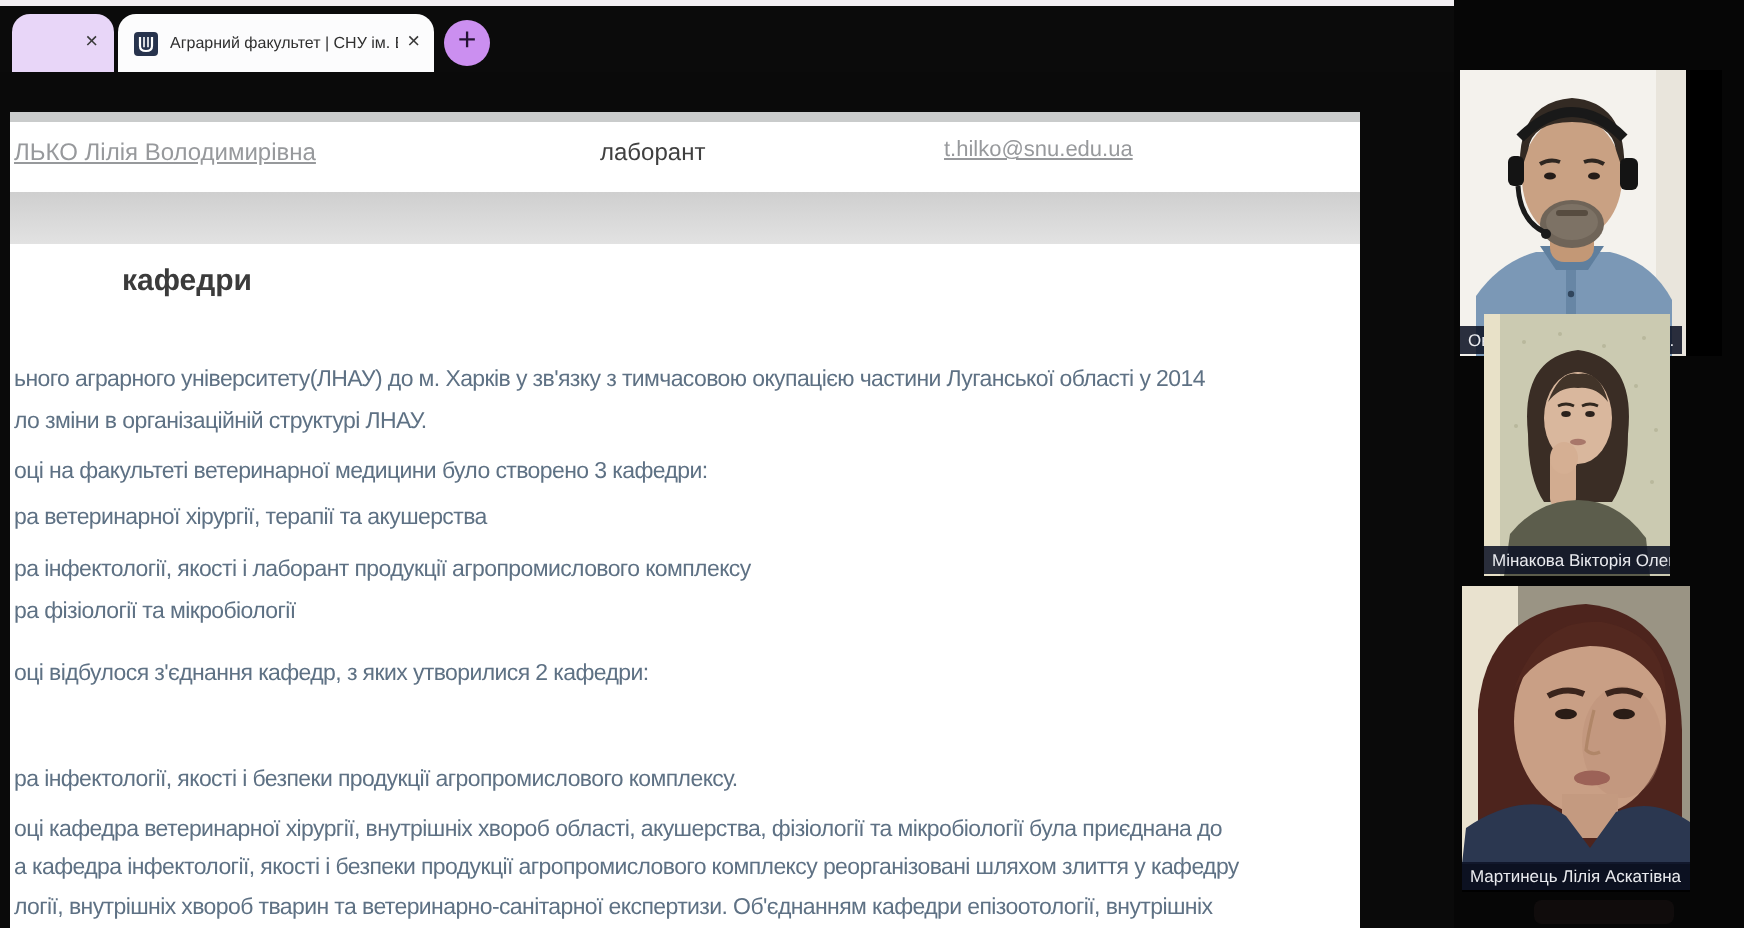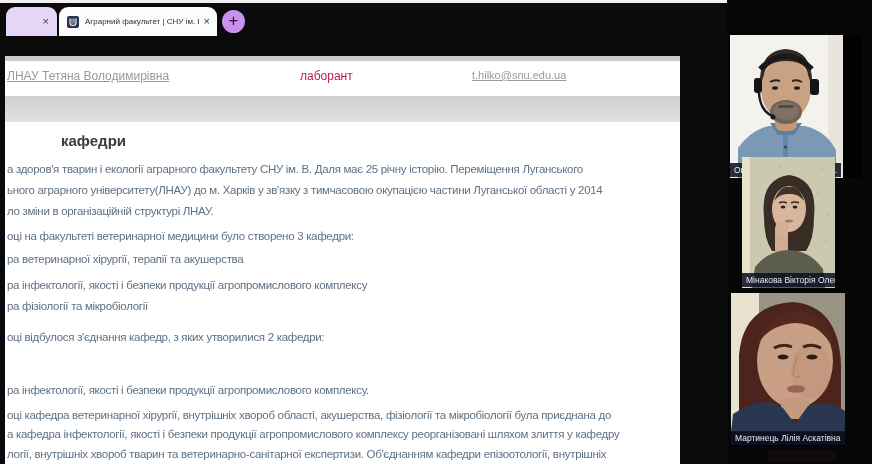--- a/index.html
+++ b/index.html
@@ -23,21 +23,21 @@
     background:#cb8ff0; color:#241333; font-size:16px; line-height:22px; text-align:center; }
 
   
   .address-bar { position:absolute; left:5px; top:36px; width:675px; height:20px; background:#e8e8e8;
     font-size:9.5px; color:#575757; line-height:20px; padding-left:7px; white-space:nowrap; overflow:hidden; }
 
   
   .page { position:absolute; left:5px; top:56px; width:675px; height:408px; background:#ffffff; overflow:hidden; }
   .page-top-divider { position:absolute; left:0; top:0; width:675px; height:5px; background:#c9cbcb; }
   .staff-name { position:absolute; left:2px; top:13px; font-size:12px; color:#97999c; text-decoration:underline; white-space:nowrap; }
-  .staff-role { position:absolute; left:295px; top:13px; font-size:12px; color:#be185d; white-space:nowrap;text-align:center; }
+  .staff-role { position:absolute; left:295px; top:13px; font-size:12px; color:#404040; white-space:nowrap;text-align:center; }
   .staff-email { position:absolute; left:467px; top:13px; font-size:11px; color:#97999c; text-decoration:underline; white-space:nowrap; }
   .section-band { position:absolute; left:0; top:40px; width:675px; height:26px;
     background:linear-gradient(#cfcfcf,#e2e2e2); }
   .page-heading { position:absolute; left:16px; top:76px; font-size:15px; font-weight:bold; color:#3b3b3b; white-space:nowrap;margin-left:40px; }
   .ln { position:absolute; left:2px; font-size:11.5px; letter-spacing:-0.3px; color:#5e7184; white-space:nowrap; width:673px; overflow:hidden; }
 
   
   .participants { position:absolute; left:727px; top:0; width:145px; height:464px; background:#060606; }
   .tile { position:absolute; overflow:hidden; background:#000; }
   .tile-1 { left:3px; top:7px;   width:131px; height:143px;margin-top:28px; }
@@ -69,32 +69,31 @@
       </svg>
       <span class="tab-title">Аграрний факультет | СНУ ім. В</span>
       <span class="tab-close">×</span>
     </div>
     <div class="new-tab-btn">+</div>
   </div>
 
 
   <div class="page">
     <div class="page-top-divider"></div>
-    <a class="staff-name">ЛНАУ Тетяна Володимирівна</a>
+    <a class="staff-name">ЛЬКО Лілія Володимирівна</a>
     <span class="staff-role">лаборант</span>
     <a class="staff-email">t.hilko@snu.edu.ua</a>
     <div class="section-band"></div>
     <h2 class="page-heading">кафедри</h2>
 
-    <div class="ln" style="top:107px">а здоров'я тварин і екології аграрного факультету СНУ ім. В. Даля має 25 річну історію. Переміщення Луганського</div>
     <div class="ln" style="top:128px">ьного аграрного університету(ЛНАУ) до м. Харків у зв'язку з тимчасовою окупацією частини Луганської області у 2014</div>
     <div class="ln" style="top:149px">ло зміни в організаційній структурі  ЛНАУ.</div>
     <div class="ln" style="top:174px">оці на факультеті ветеринарної медицини було створено 3 кафедри:</div>
     <div class="ln" style="top:197px">ра ветеринарної хірургії, терапії  та акушерства</div>
-    <div class="ln" style="top:223px">ра інфектології, якості і безпеки продукції агропромислового комплексу</div>
+    <div class="ln" style="top:223px">ра інфектології, якості і лаборант продукції агропромислового комплексу</div>
     <div class="ln" style="top:244px">ра фізіології та мікробіології</div>
     <div class="ln" style="top:275px">оці відбулося з'єднання кафедр, з яких утворилися 2 кафедри:</div>
     <div class="ln" style="top:328px">ра інфектології, якості і безпеки продукції агропромислового комплексу.</div>
     <div class="ln" style="top:353px">оці кафедра ветеринарної хірургії, внутрішніх хвороб області, акушерства, фізіології та мікробіології була приєднана до</div>
     <div class="ln" style="top:372px">а кафедра інфектології, якості і безпеки продукції агропромислового комплексу реорганізовані шляхом злиття у кафедру</div>
     <div class="ln" style="top:392px">логії, внутрішніх хвороб тварин та ветеринарно-санітарної експертизи. Об'єднанням кафедри епізоотології, внутрішніх</div>
   </div>
 
   <div class="participants">
 

